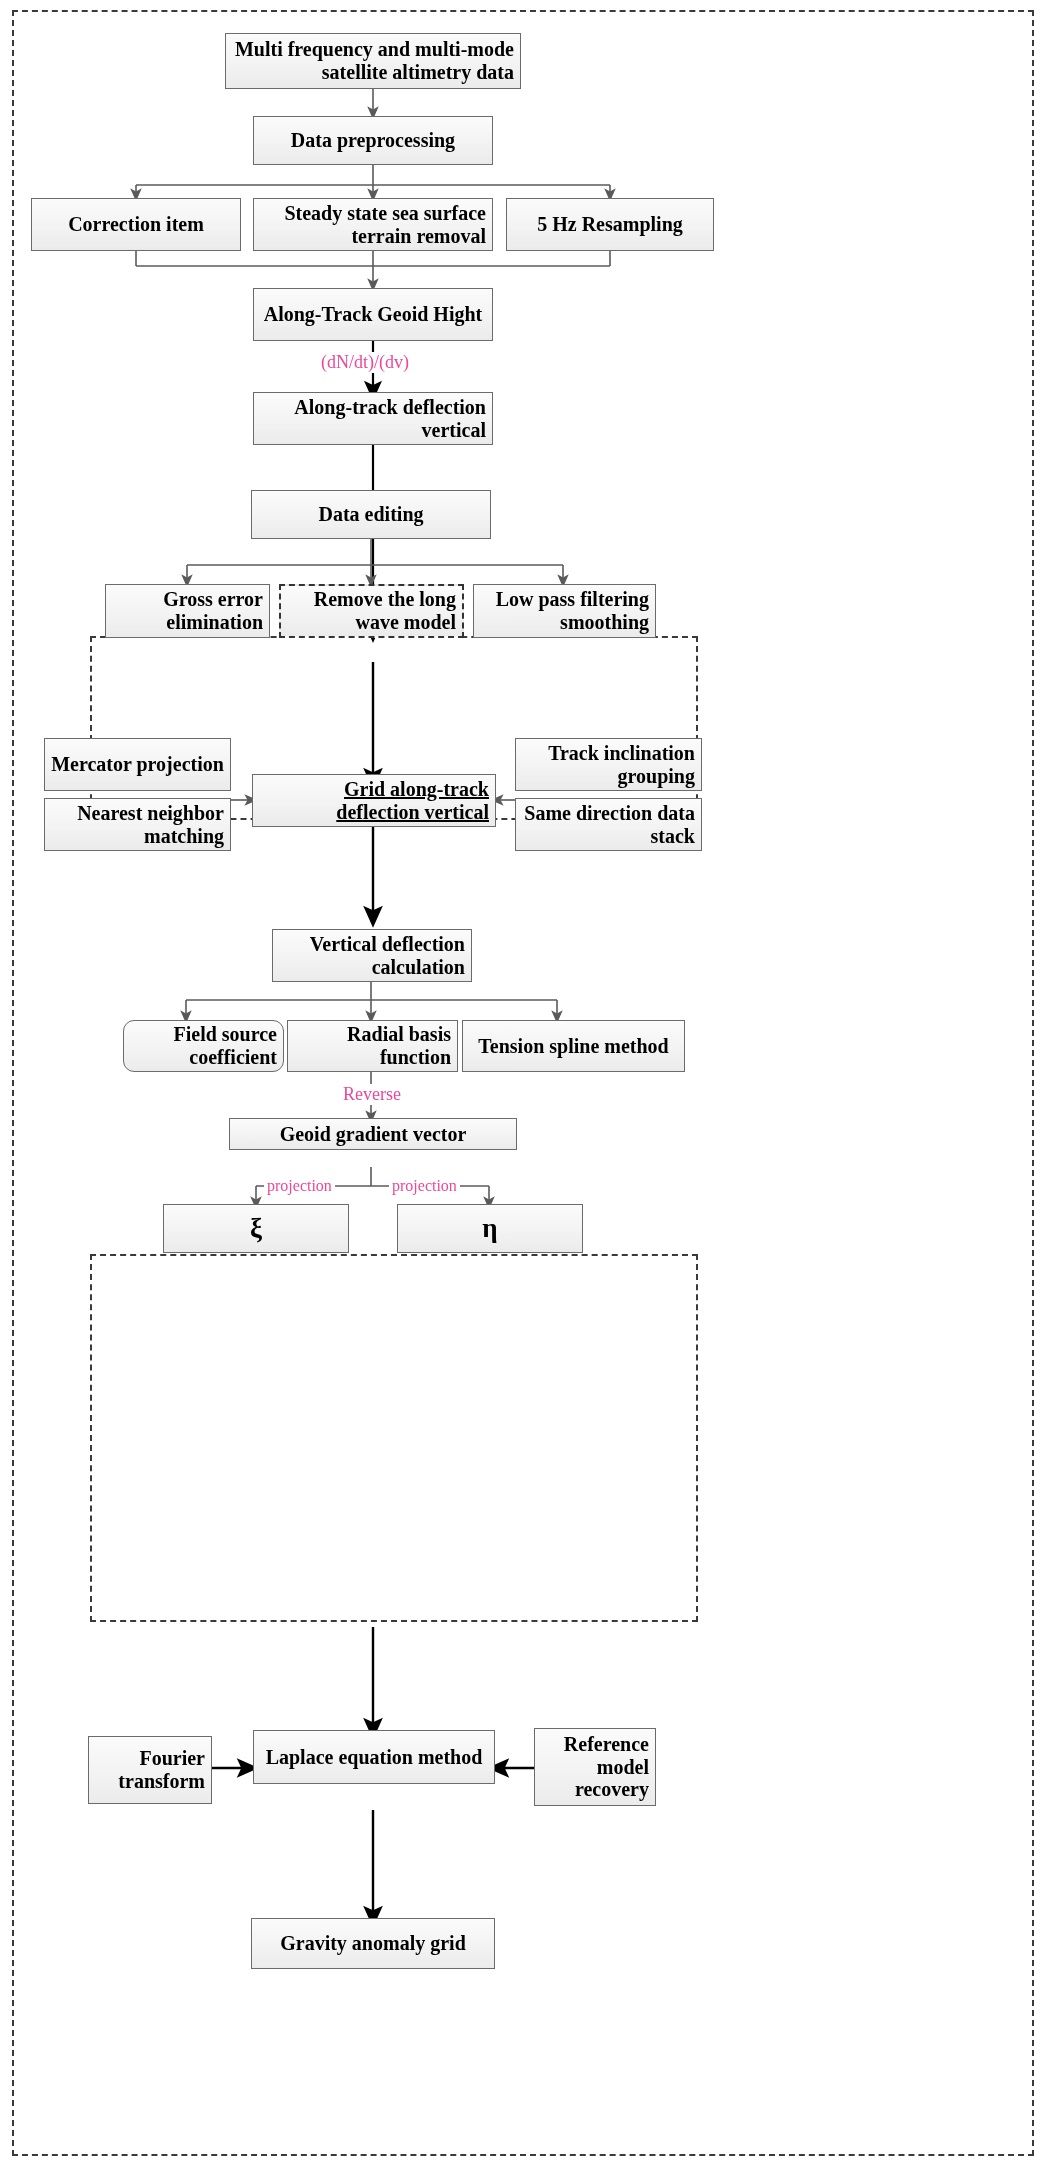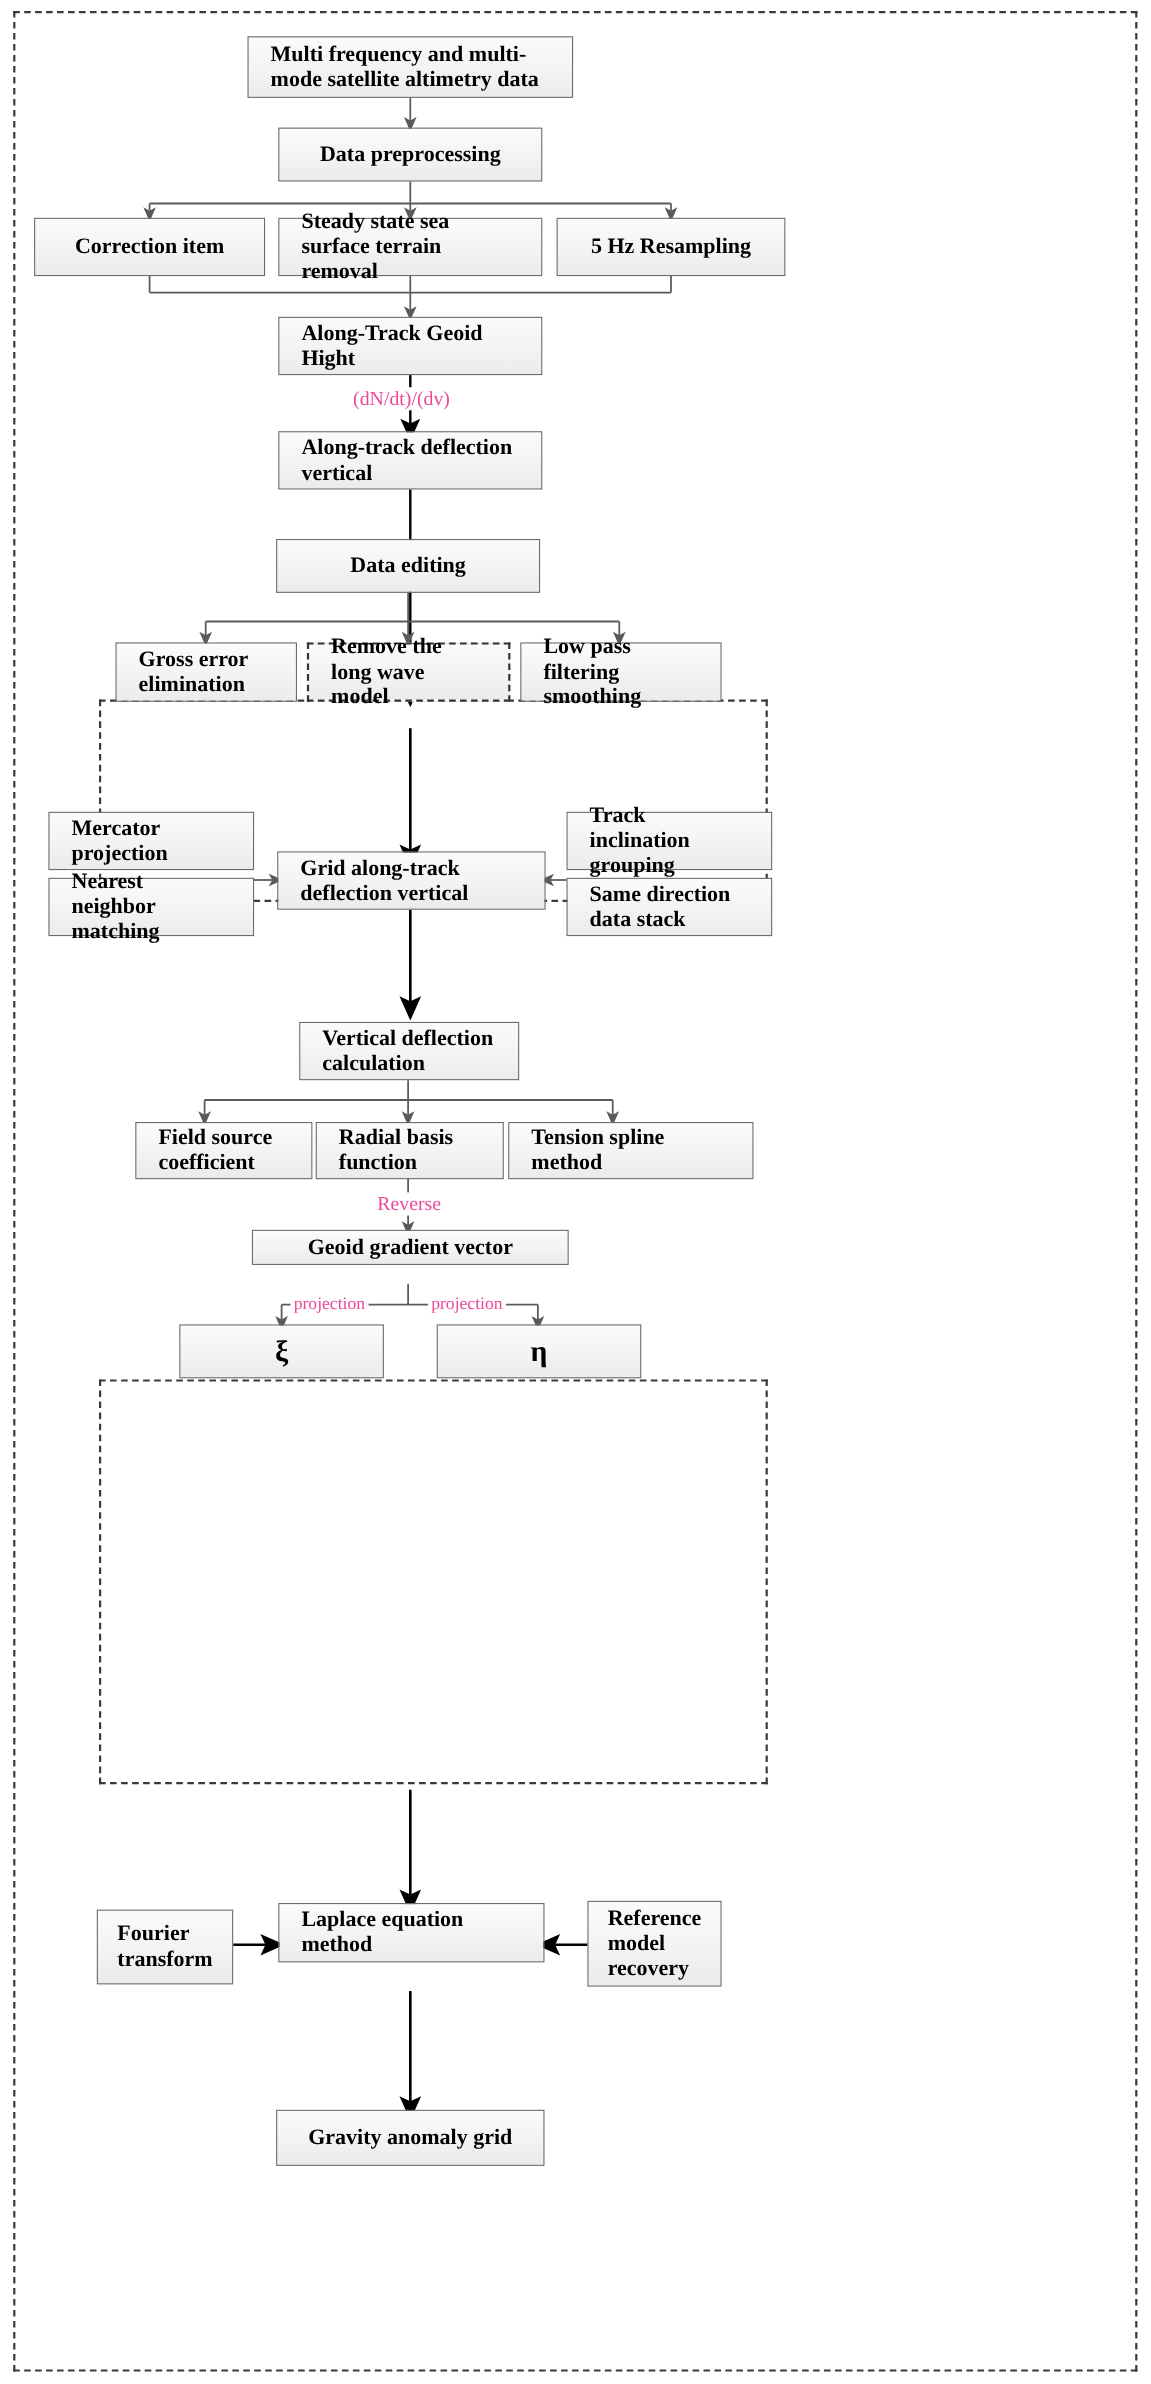--- a/index.html
+++ b/index.html
@@ -22,26 +22,26 @@
     width: 1046px; height: 2167px;
     pointer-events: none;
   }
   .node {
     position: absolute;
     border: 1.6px solid #6b6b6b;
     background: linear-gradient(180deg, #fbfbfb 0%, #f3f3f3 55%, #ebebeb 100%);
     display: flex;
     align-items: center;
     justify-content: center;
-    text-align: left;
+    text-align: right;
     font-weight: bold;
     font-size: 20px;
     line-height: 1.14;
     color: #000000;
-    padding: 2px 20px;
+    padding: 2px 6px;
     z-index: 3;
   }
   .node.dashed {
     border: 2px dashed #333333;
   }
   .node.greek {
     font-size: 27px;
   }
   .group-box {
     position: absolute;
@@ -207,37 +207,37 @@
   </div>
 
   <div class="node" style="left:44px; top:738px; width:187px; height:53px;">
     <span>Mercator projection</span>
   </div>
 
   <div class="node" style="left:44px; top:798px; width:187px; height:53px;">
     <span>Nearest neighbor matching</span>
   </div>
 
-  <div class="node" style="left:252px; top:774px; width:244px; height:53px;">
+  <div class="node" style="left:252px; top:774px; width:244px; height:53px;text-decoration:underline;">
     <span>Grid along-track deflection vertical</span>
   </div>
 
   <div class="node" style="left:515px; top:738px; width:187px; height:53px;">
     <span>Track inclination grouping</span>
   </div>
 
   <div class="node" style="left:515px; top:798px; width:187px; height:53px;">
     <span>Same direction data stack</span>
   </div>
 
   <div class="node" style="left:272px; top:929px; width:200px; height:53px;">
     <span>Vertical deflection calculation</span>
   </div>
 
-  <div class="node" style="left:123px; top:1020px; width:161px; height:52px;">
+  <div class="node" style="left:123px; top:1020px; width:161px; height:52px;border-radius:11px;">
     <span>Field source coefficient</span>
   </div>
 
   <div class="node" style="left:287px; top:1020px; width:171px; height:52px;">
     <span>Radial basis function</span>
   </div>
 
   <div class="node" style="left:462px; top:1020px; width:223px; height:52px;">
     <span>Tension spline method</span>
   </div>

